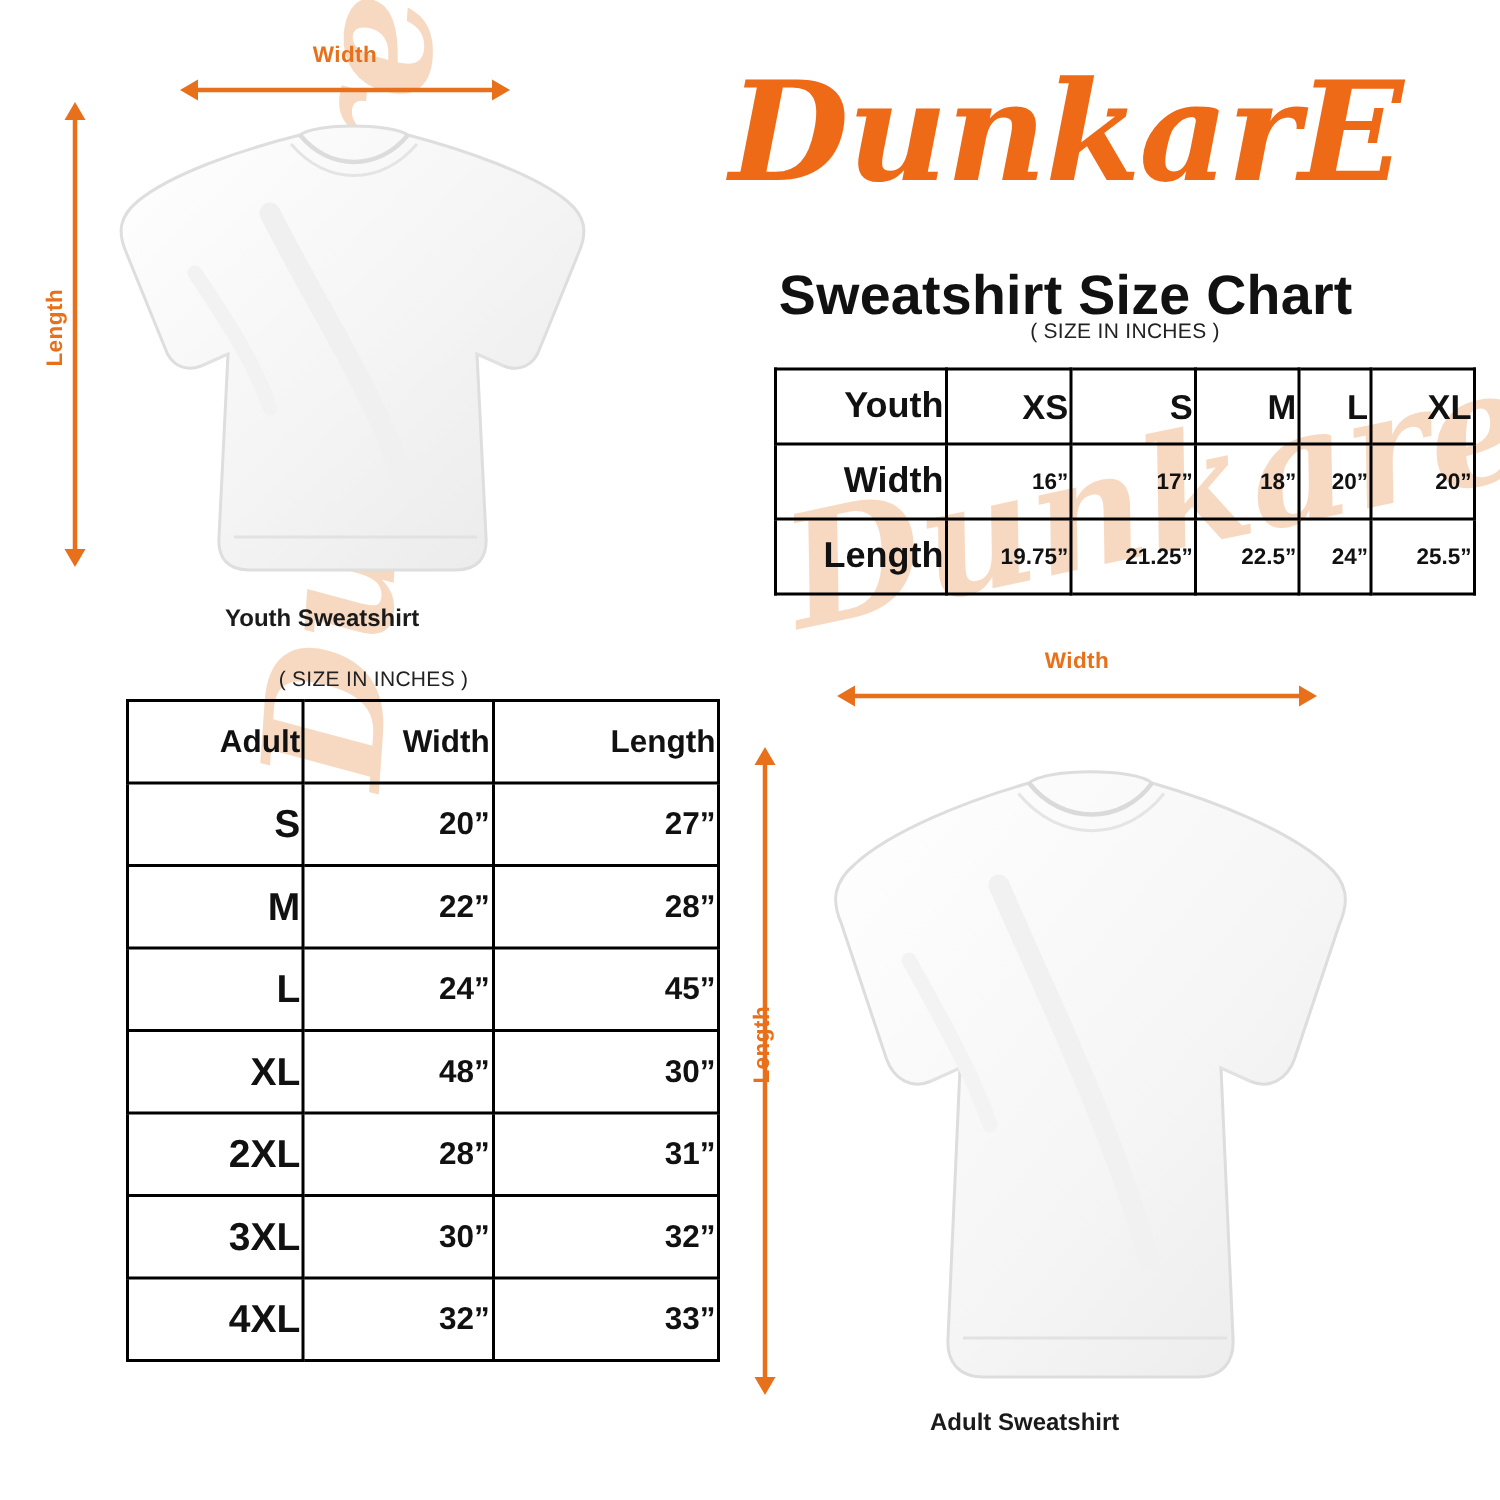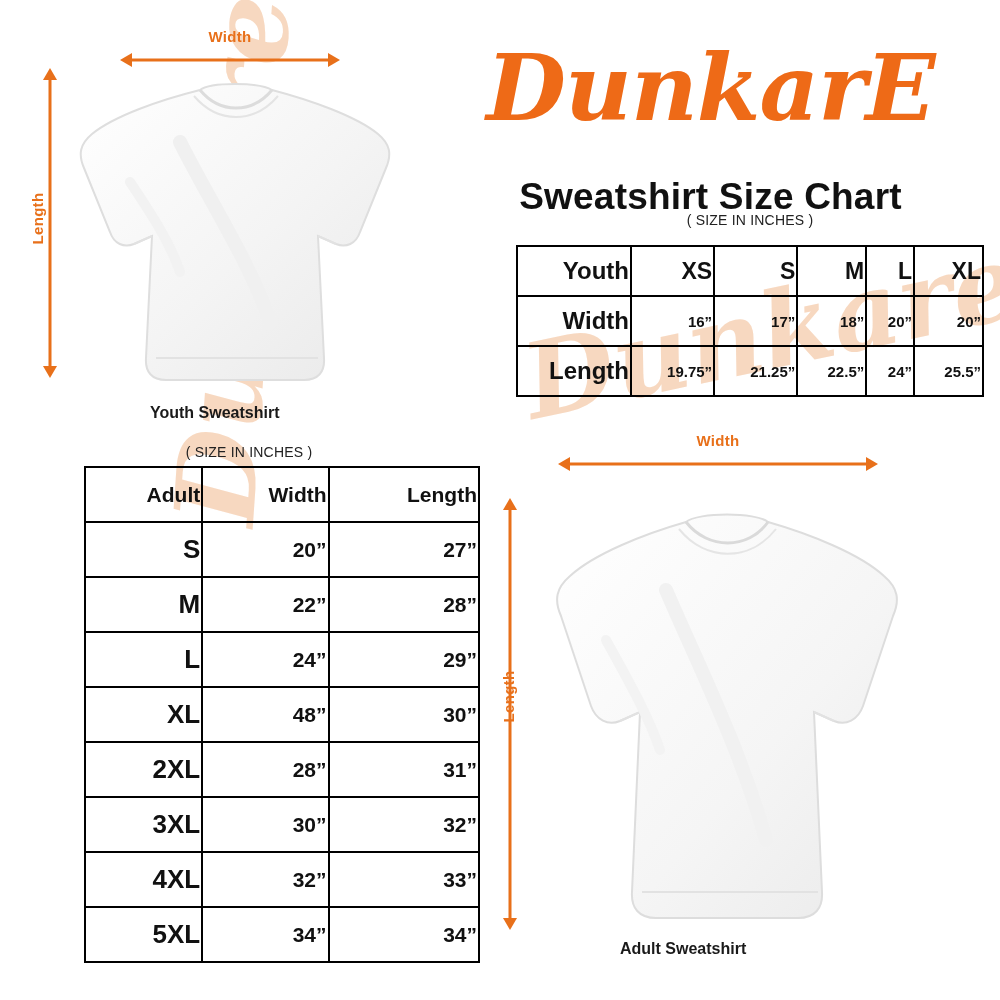--- a/index.html
+++ b/index.html
@@ -226,46 +226,41 @@
       <td class="val">27”</td>
     </tr>
     <tr>
       <td class="rowhead">M</td>
       <td class="val">22”</td>
       <td class="val">28”</td>
     </tr>
     <tr>
       <td class="rowhead">L</td>
       <td class="val">24”</td>
-      <td class="val">29”</td>
+      <td class="val">45”</td>
     </tr>
     <tr>
       <td class="rowhead">XL</td>
       <td class="val">48”</td>
       <td class="val">30”</td>
     </tr>
     <tr>
       <td class="rowhead">2XL</td>
       <td class="val">28”</td>
       <td class="val">31”</td>
     </tr>
     <tr>
       <td class="rowhead">3XL</td>
       <td class="val">30”</td>
       <td class="val">32”</td>
     </tr>
     <tr>
       <td class="rowhead">4XL</td>
       <td class="val">32”</td>
       <td class="val">33”</td>
-    </tr>
-    <tr>
-      <td class="rowhead">5XL</td>
-      <td class="val">34”</td>
-      <td class="val">34”</td>
     </tr>
   </tbody>
     </table>
 
   <svg class="arrow-svg" style="left:558px; top:452px; width:320px; height:24px;">
     <line x1="8" y1="12" x2="312" y2="12" stroke="#E8701A" stroke-width="3"></line>
     <polygon points="0,12 12,5 12,19" fill="#E8701A"></polygon>
     <polygon points="320,12 308,5 308,19" fill="#E8701A"></polygon>
   </svg>
   <div class="arrow-label abs" style="left:558px; top:432px; width:320px; text-align:center;">Width</div>

